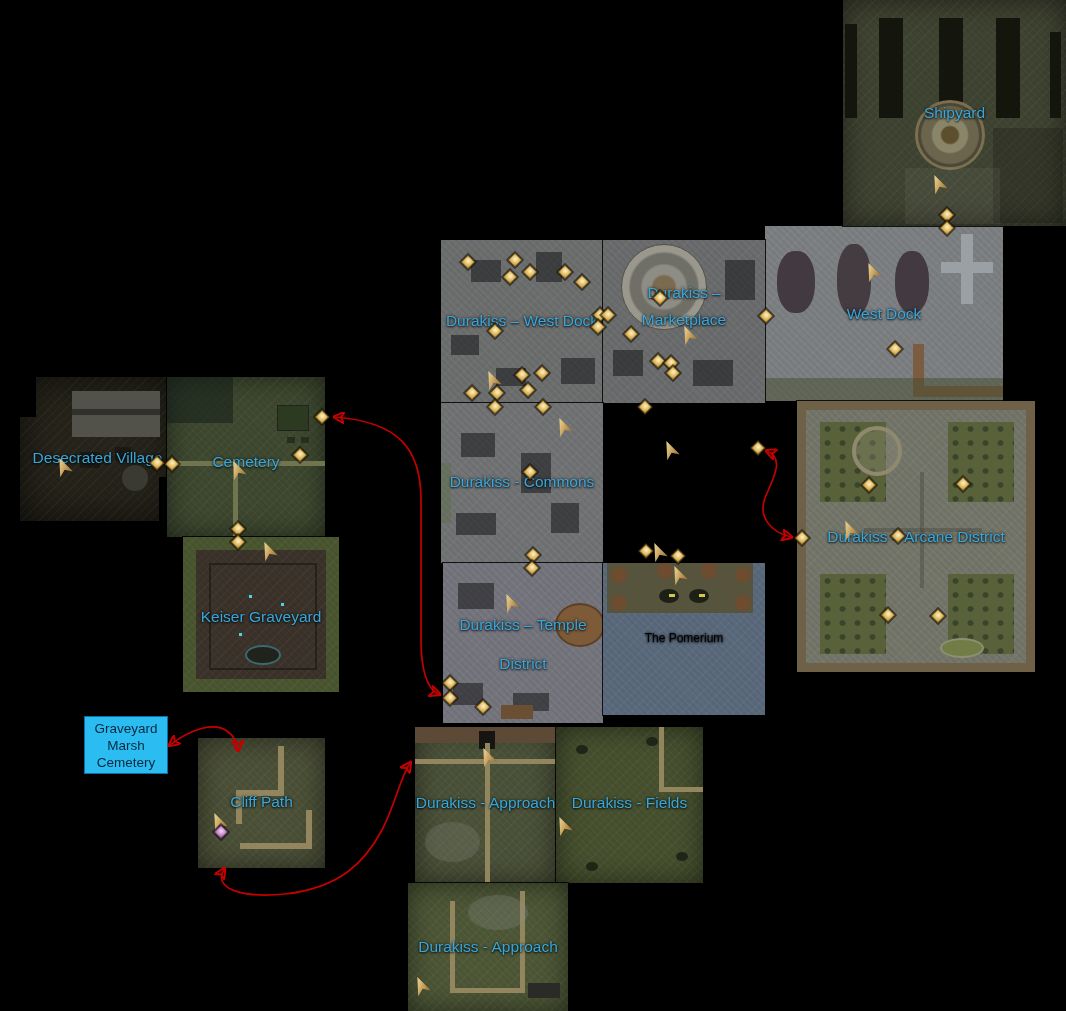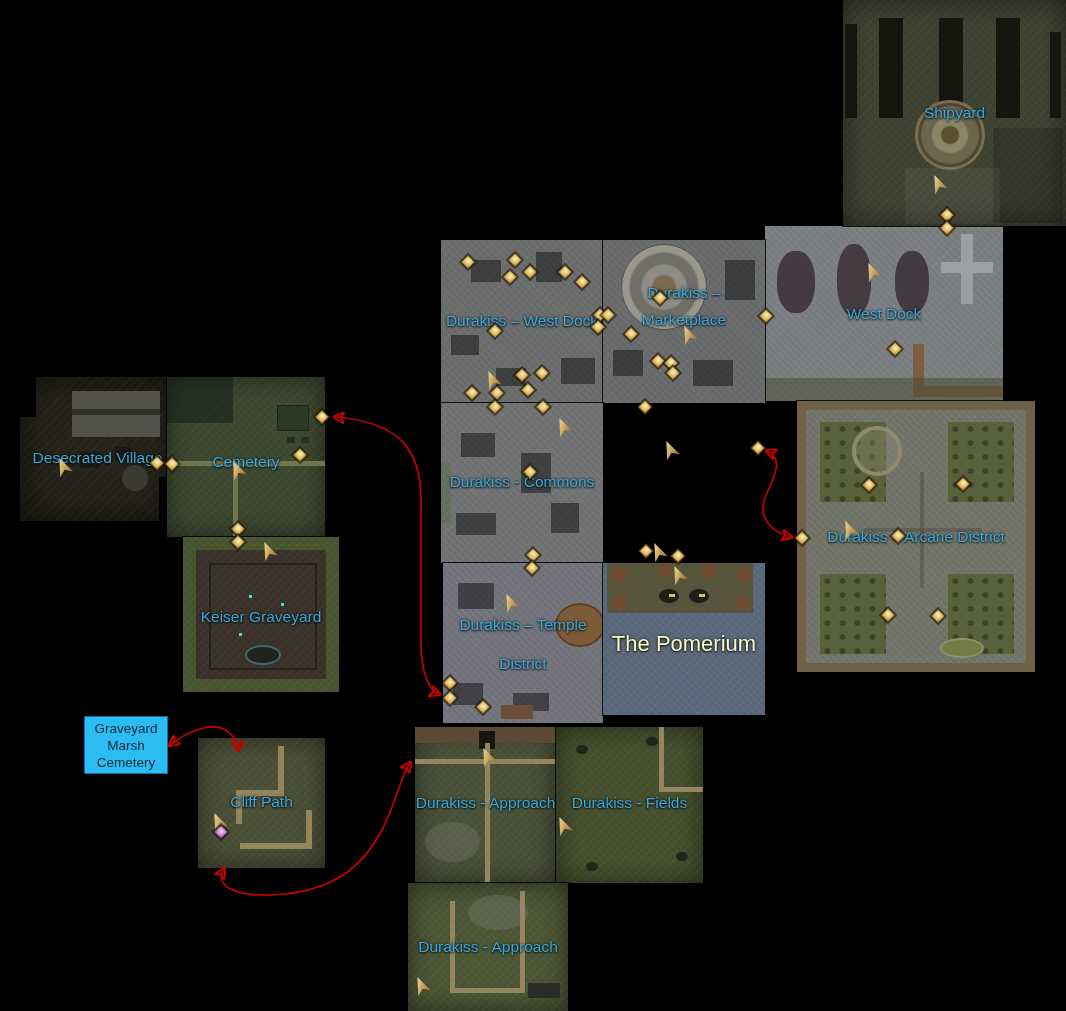--- a/index.html
+++ b/index.html
@@ -11,21 +11,21 @@
   .tile::before{content:"";position:absolute;inset:0;pointer-events:none;
     background-image:
       repeating-linear-gradient(45deg, rgba(0,0,0,.05) 0 2px, transparent 2px 5px),
       repeating-linear-gradient(-45deg, rgba(255,255,255,.035) 0 1px, transparent 1px 6px);}
   .vig{box-shadow:inset 0 0 28px rgba(0,0,0,.55);}
   .vig2{box-shadow:inset 0 0 40px rgba(0,0,0,.75);}
 
   .lbl{position:absolute;left:0;right:0;text-align:center;z-index:6;
        color:#38a8dc;font-size:15.5px;white-space:nowrap;
        text-shadow:0 0 3px rgba(0,0,0,.85),0 1px 2px rgba(0,0,0,.7);}
-  .lbl.light{color:#fef9c3;font-size:22px;}
+  .lbl.light{color:#000000;font-size:12px;}
 
   #page-title{position:absolute;left:497px;top:100px;z-index:5;
      font-size:66px;color:#41acd9;letter-spacing:1px;font-weight:400;}
 
   .d{position:absolute;}
   .blk{background:rgba(14,13,16,.5);}
   .path{background:#93865f;}
   .gpath{background:#70744f;}
 
   

